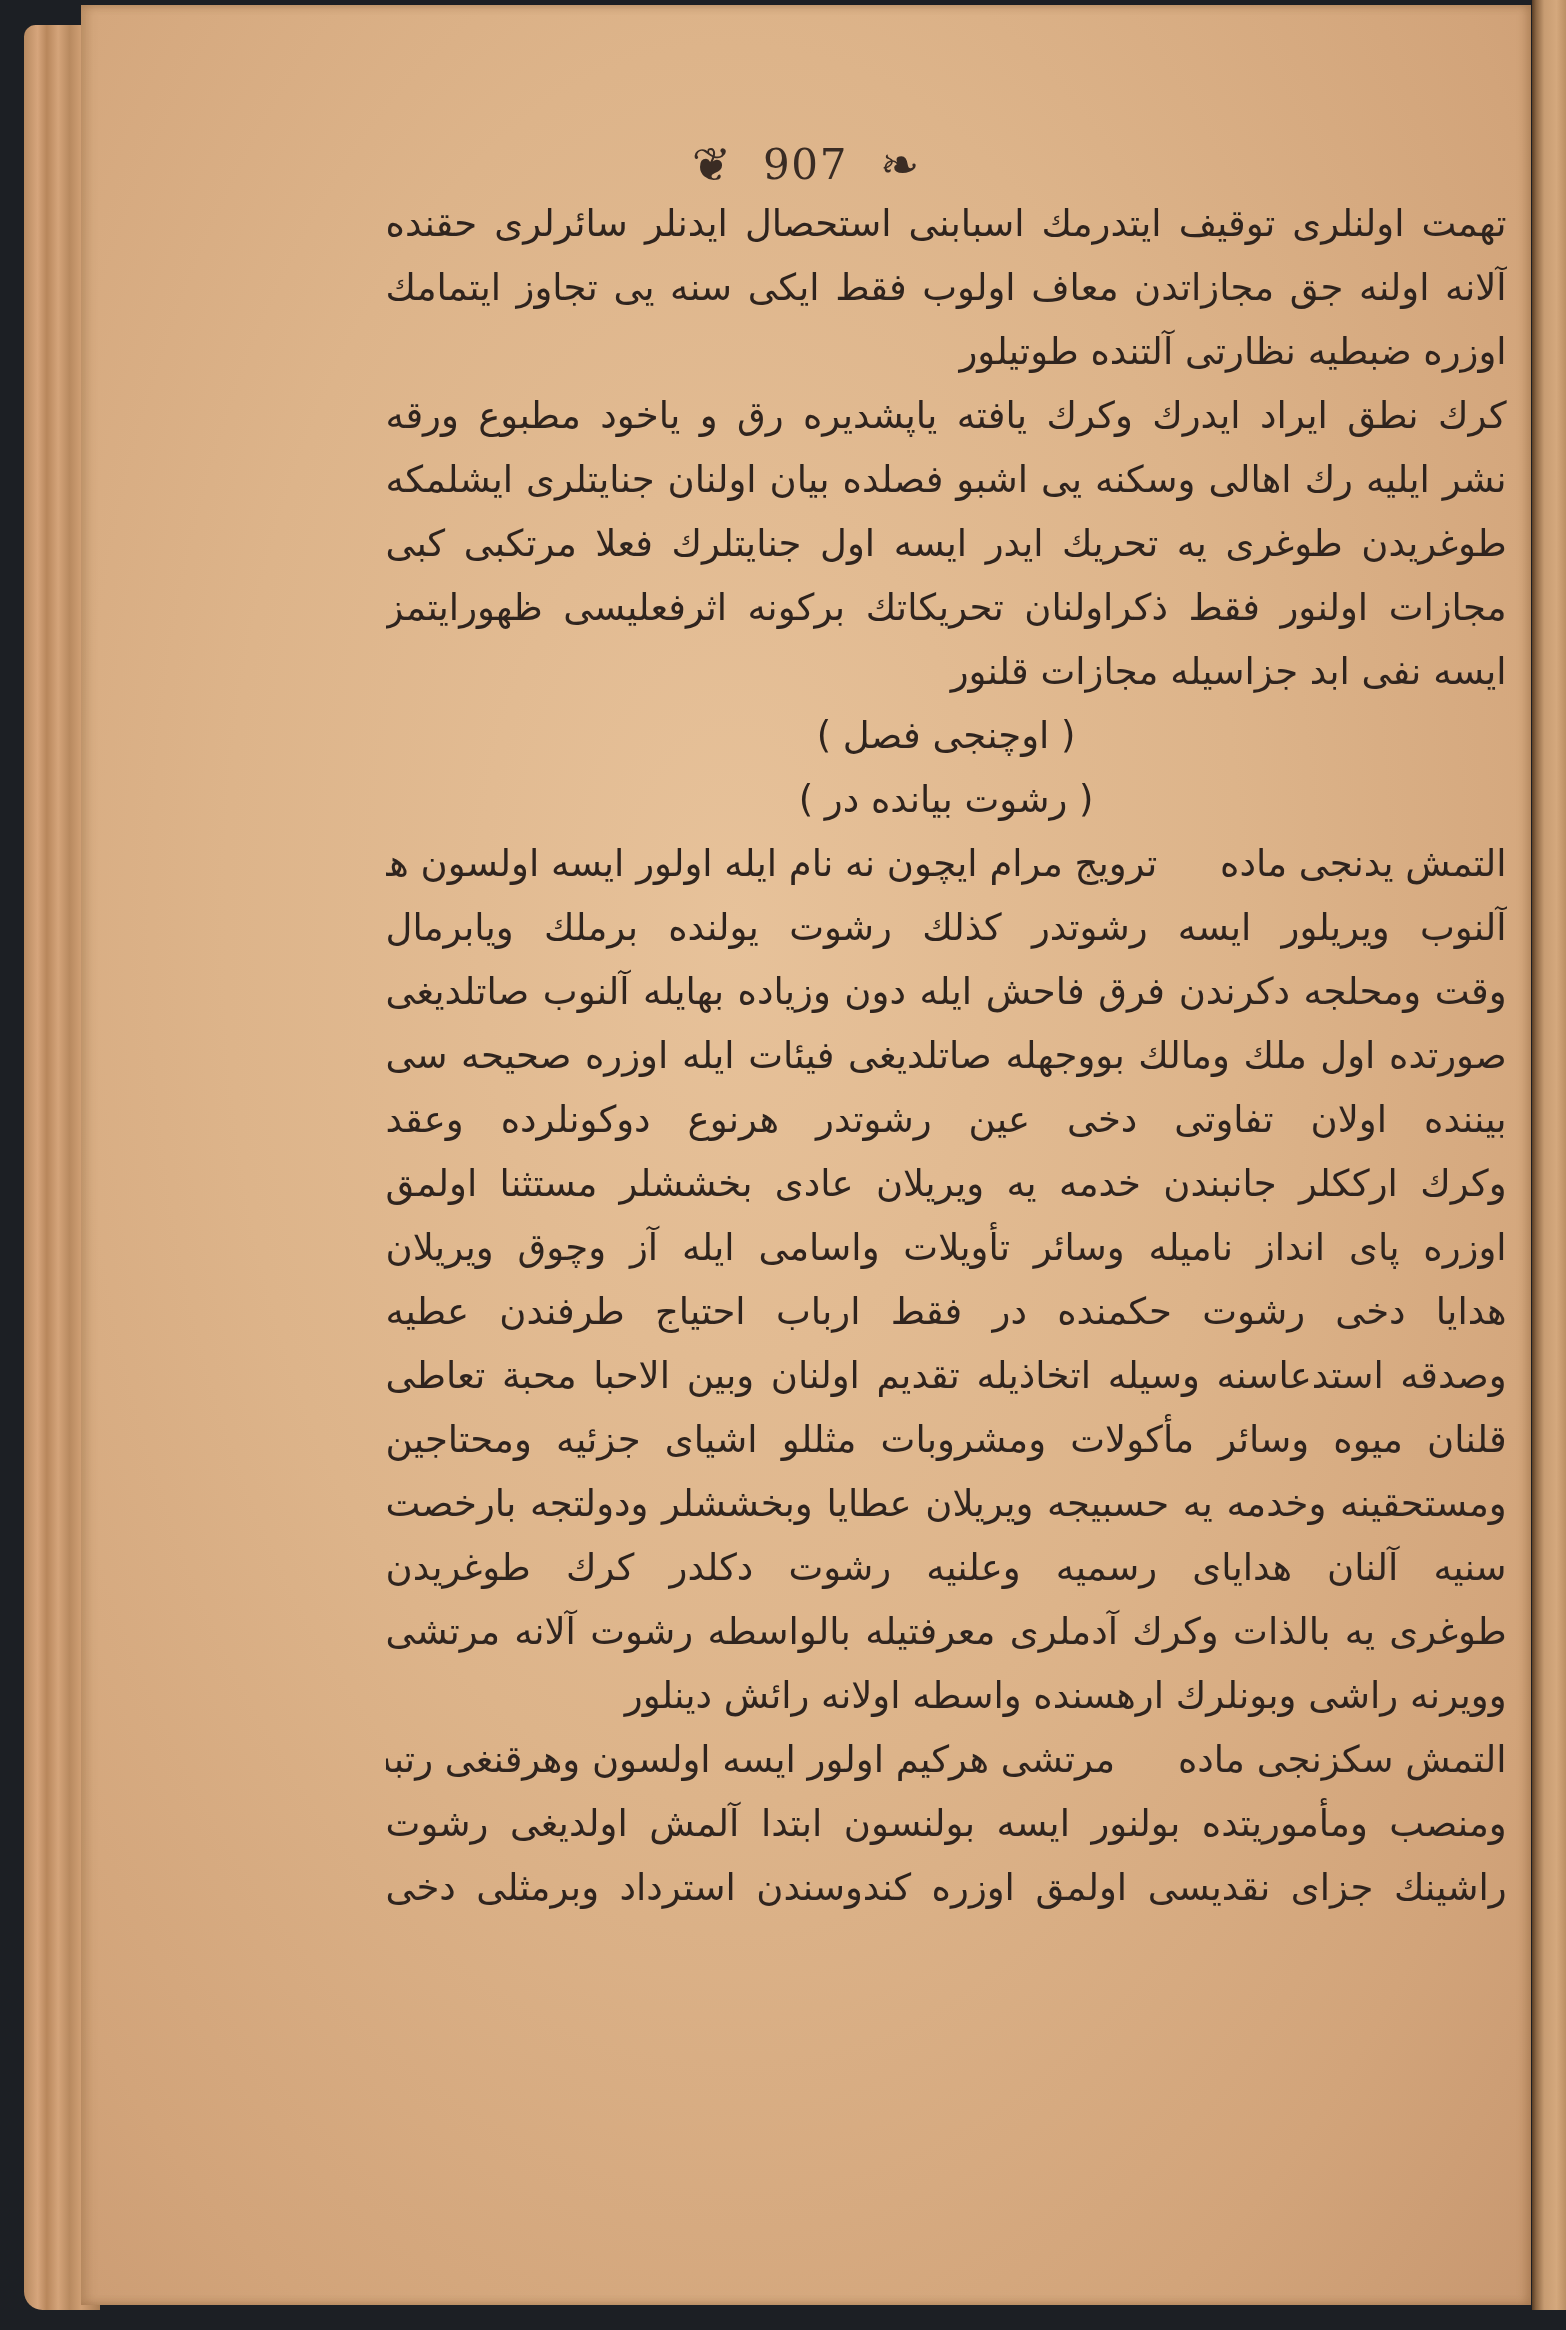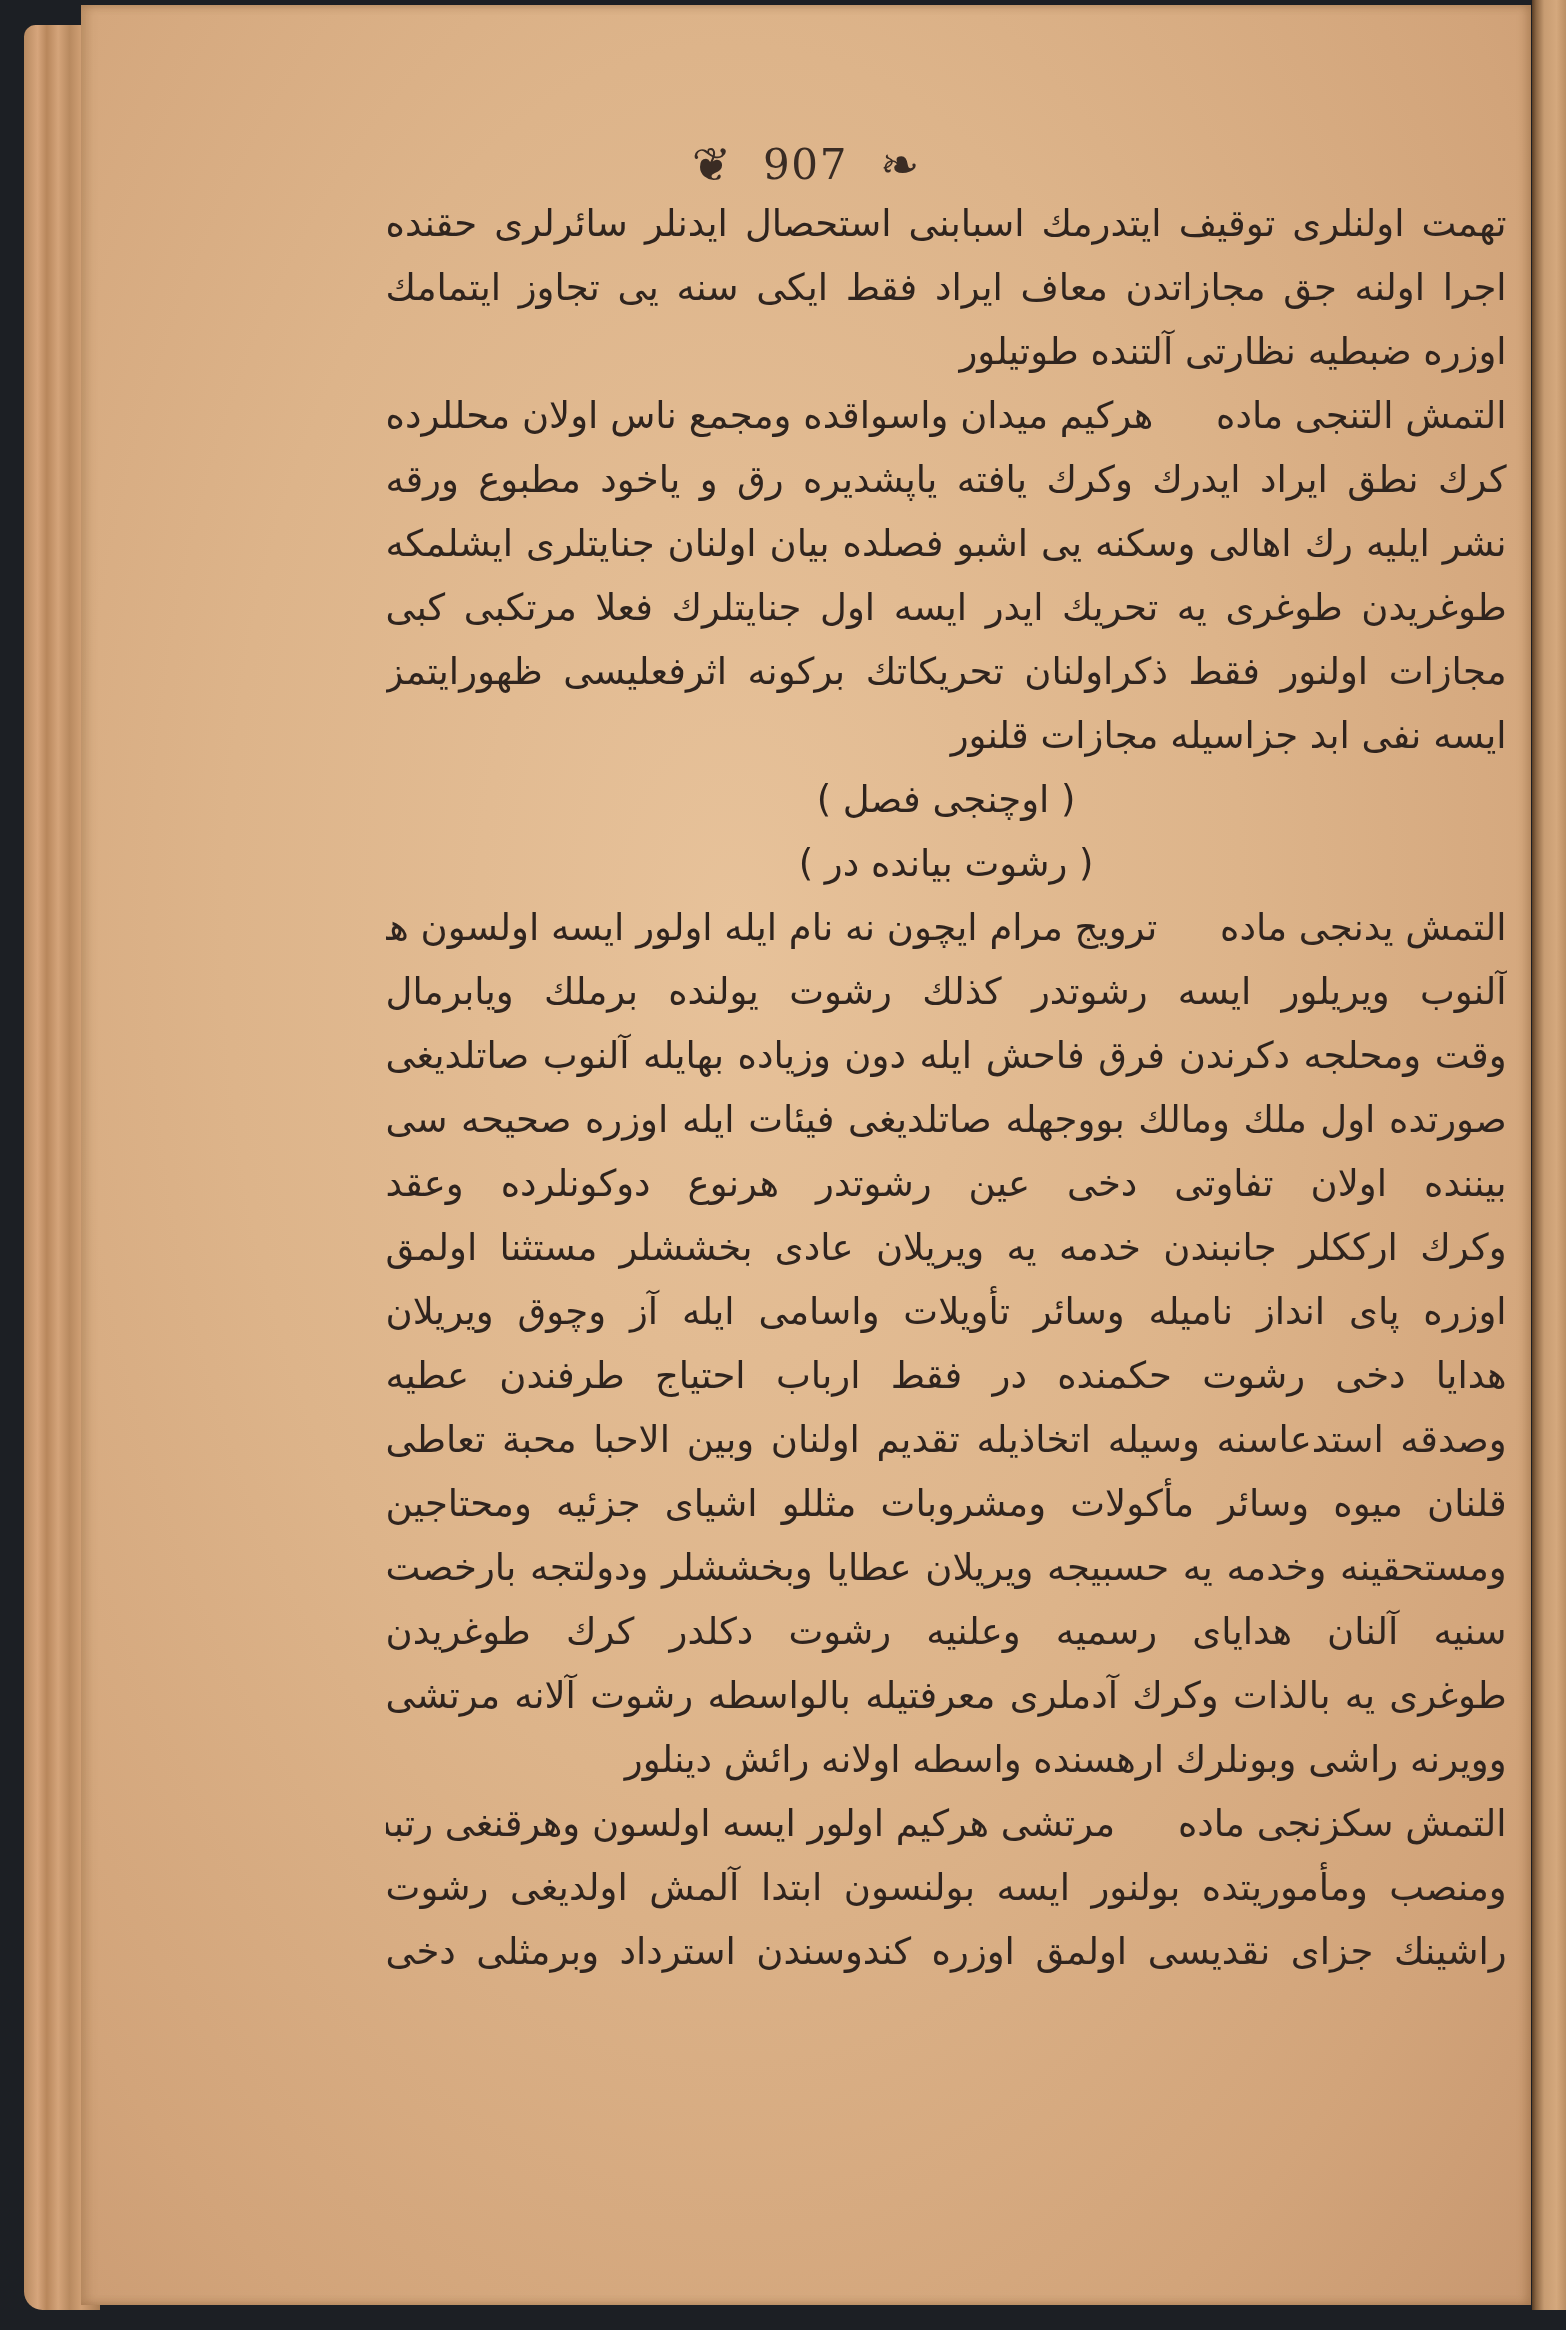--- a/index.html
+++ b/index.html
@@ -56,27 +56,22 @@
   <div class="page">
 
     <div class="header">
       <span class="orn">❦</span>
       <span class="page-num">907</span>
       <span class="orn">❧</span>
     </div>
 
     <div class="text-block">
       <div class="line">تهمت اولنلری توقیف ایتدرمك اسبابنی استحصال ایدنلر سائرلری حقنده</div>
-      <div class="line">اجرا اولنه جق مجازاتدن معاف ایراد فقط ایكی سنه یی تجاوز ایتمامك</div>
+      <div class="line">آلانه اولنه جق مجازاتدن معاف اولوب فقط ایكی سنه یی تجاوز ایتمامك</div>
       <div class="line short">اوزره ضبطیه نظارتی آلتنده طوتیلور</div>
-      <div class="line">
-        <span>التمش التنجی ماده</span>
-        <span class="art-label"></span>
-        <span>هركیم میدان واسواقده ومجمع ناس اولان محللرده</span>
-      </div>
       <div class="line">كرك نطق ایراد ایدرك وكرك یافته یاپشدیره رق و یاخود مطبوع ورقه</div>
       <div class="line">نشر ایلیه رك اهالی وسكنه یی اشبو فصلده بیان اولنان جنایتلری ایشلمكه</div>
       <div class="line">طوغریدن طوغری یه تحریك ایدر ایسه اول جنایتلرك فعلا مرتكبی كبی</div>
       <div class="line">مجازات اولنور فقط ذكراولنان تحریكاتك بركونه اثرفعلیسی ظهورایتمز</div>
       <div class="line short">ایسه نفی ابد جزاسیله مجازات قلنور</div>
 
       <div class="line center">( اوچنجی فصل )</div>
       <div class="line center">( رشوت بیانده در )</div>
 
       <div class="line">

